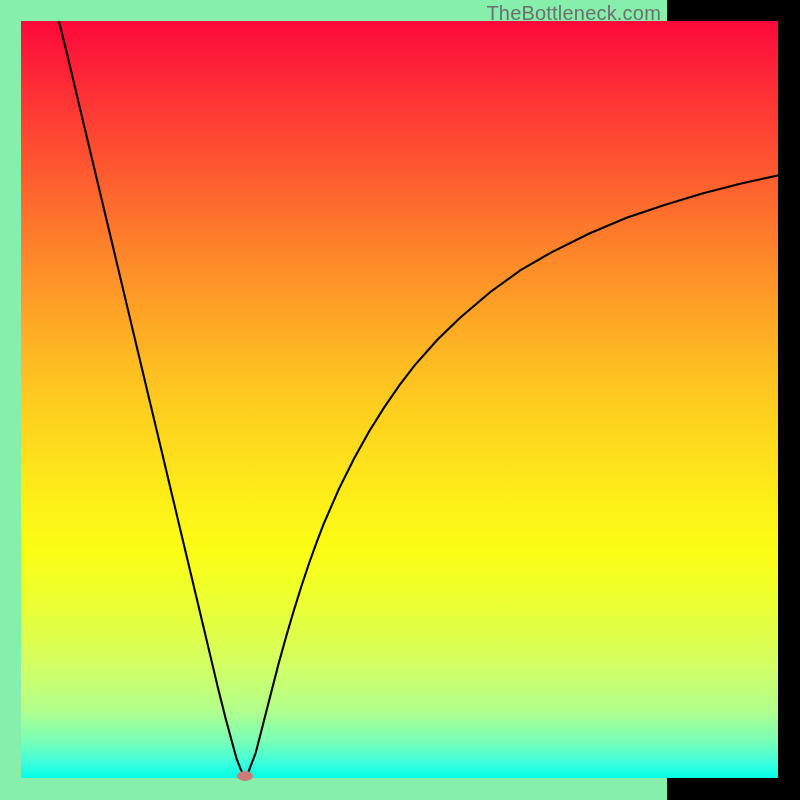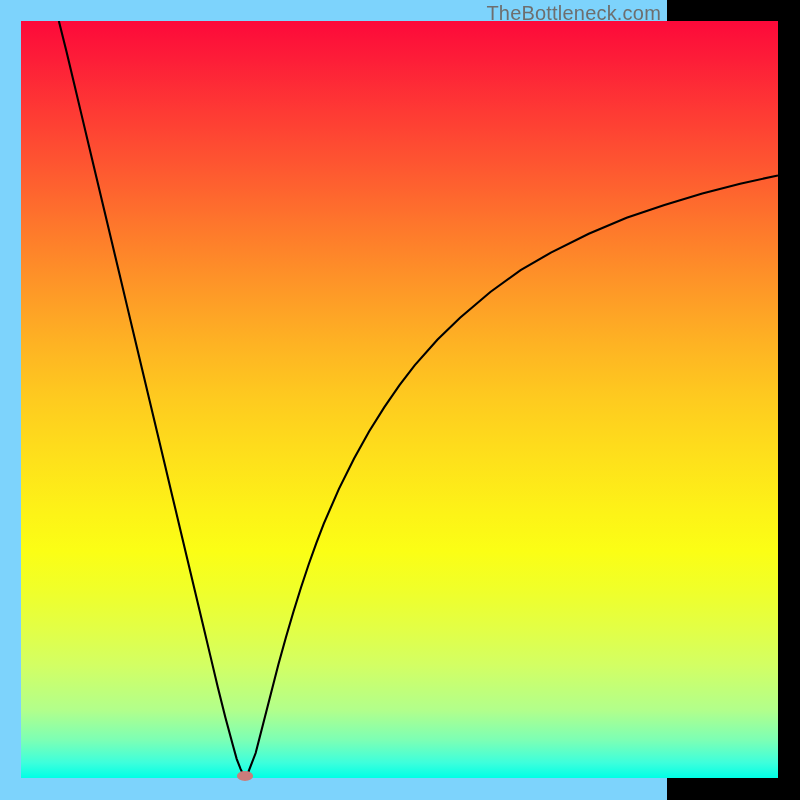--- a/index.html
+++ b/index.html
@@ -8,21 +8,21 @@
     width: 800px;
     height: 800px;
     background: #000000;
     overflow: hidden;
     font-family: Arial, Helvetica, sans-serif;
   }
   .frame {
     position: relative;
     width: 667px;
     height: 800px;
-    background: #7dd3fc;
+    background: #86efac;
   }
   .gradient-area {
     position: absolute;
     left: 21px;
     top: 21px;
     width: 757px;
     height: 757px;
     background: linear-gradient(to bottom,
       #fd093a 0%,
       #fd1d38 5%,

